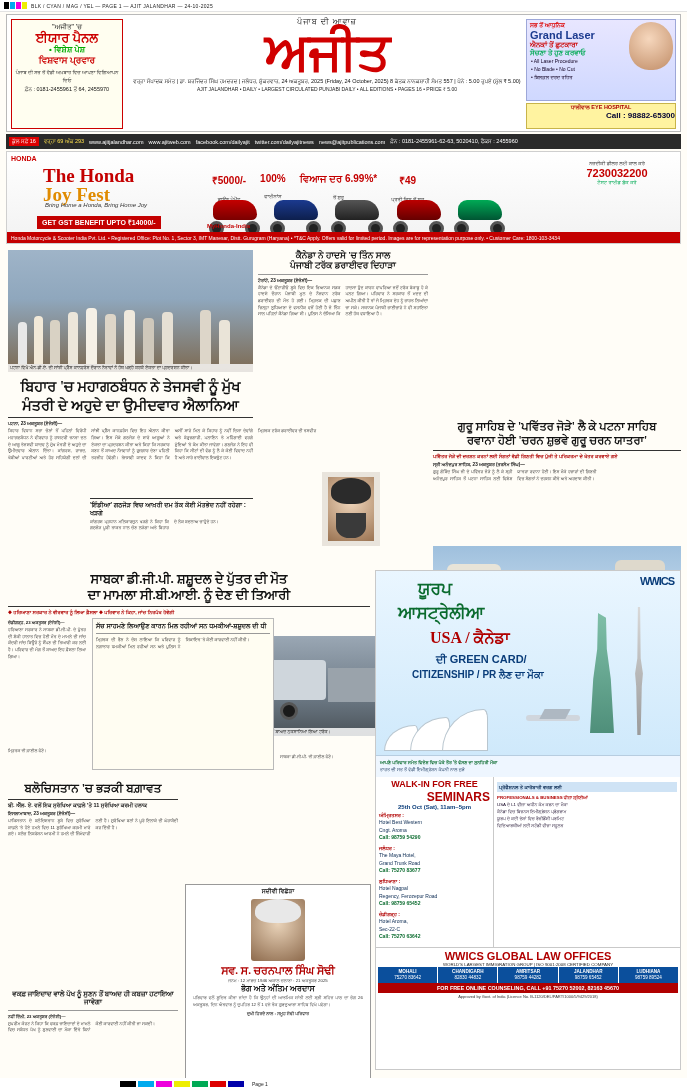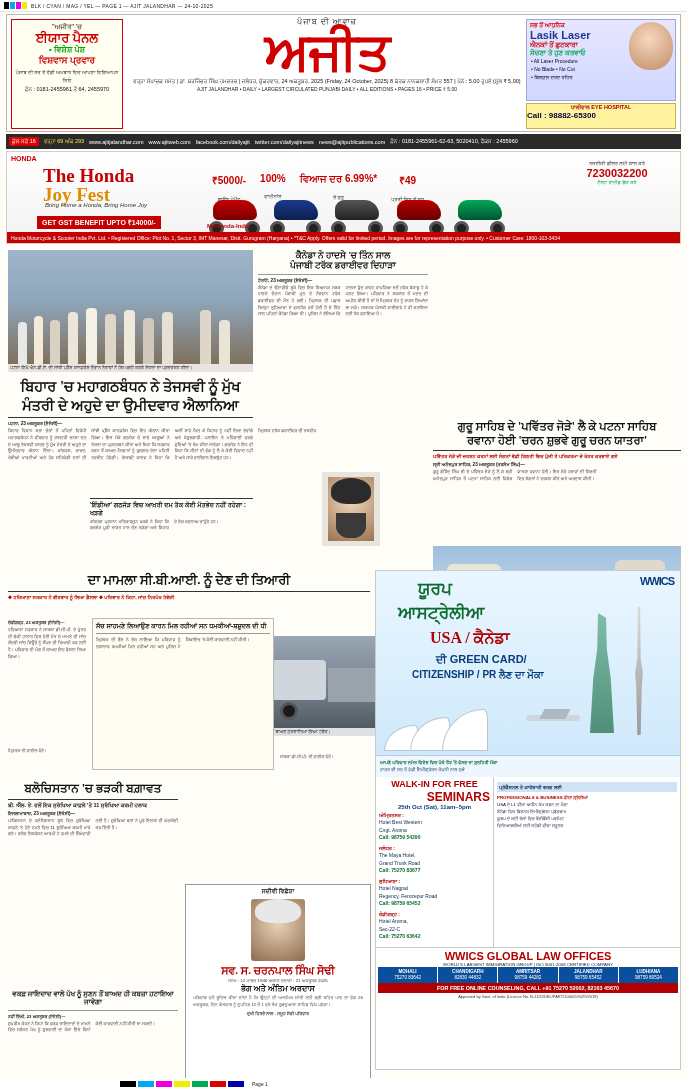--- a/index.html
+++ b/index.html
@@ -75,21 +75,21 @@
   .mr-face {
     position: absolute; right: 2px; top: 2px; width: 44px; height: 48px;
     border-radius: 50% 50% 45% 45%;
     background: radial-gradient(circle at 45% 35%, #f6d7bd, #c08c66);
   }
   .mast-right-b {
     position: absolute; right: 4px; top: 88px; width: 150px; height: 26px;
     background: #fff3a0; border: 1px solid #c8b44a;
   }
   .mrb1 { font-size: 5.5px; color: #a00; font-weight: bold; text-align: center; }
-  .mrb2 { font-size: 8px; color: #003; font-weight: bold; text-align: left; }
+  .mrb2 { font-size: 8px; color: #003; font-weight: bold; text-align: right; }
 
   
   .infostrip {
     position: absolute; top: 134px; left: 6px; width: 675px; height: 15px;
     background: #2a2a2a; color: #fff; display: flex; align-items: center;
     font-size: 5.5px; padding: 0 3px; gap: 5px;
   }
   .infostrip .red { background: #d00; padding: 1px 3px; }
   .infostrip .yel { color: #ffe14d; }
   .infostrip .grow { flex: 1; }
@@ -261,21 +261,21 @@
     <div class="mast-center">
       <div class="mast-tag">ਪੰਜਾਬ ਦੀ ਆਵਾਜ਼</div>
       <div class="mast-title">ਅਜੀਤ</div>
       <div class="mast-sub">ਵਰ੍ਹਾ ਸੰਪਾਦਕ ਸਮੇਤ | ਡਾ. ਬਰਜਿੰਦਰ ਸਿੰਘ ਹਮਦਰਦ | ਜਲੰਧਰ, ਸ਼ੁੱਕਰਵਾਰ, 24 ਅਕਤੂਬਰ, 2025 (Friday, 24 October, 2025) 8 ਕੱਤਕ ਨਾਨਕਸ਼ਾਹੀ ਸੰਮਤ 557 | ਪੰਨੇ : 5.00 ਰੁਪਏ (ਮੁੱਲ ₹ 5.00)</div>
       <div class="mast-sub2">AJIT JALANDHAR • DAILY • LARGEST CIRCULATED PUNJABI DAILY • ALL EDITIONS • PAGES 16 • PRICE ₹ 5.00</div>
     </div>
 
     <div class="mast-right">
       <div class="mr-face"></div>
       <div class="mr-a">ਸਭ ਤੋਂ ਆਧੁਨਿਕ</div>
-      <div class="mr-b">Lasik Laser</div>
+      <div class="mr-b">Grand Laser</div>
       <div class="mr-c">ਐਨਕਾਂ ਤੋਂ ਛੁਟਕਾਰਾ</div>
       <div class="mr-d">ਸੋਚਣਾ ਤੇ ਹੁਣ ਕਰਵਾਓ</div>
       <div class="mr-list">• All Laser Procedure</div>
       <div class="mr-list">• No Blade  • No Cut</div>
       <div class="mr-list">• ਬਿਲਕੁਲ ਦਰਦ ਰਹਿਤ</div>
     </div>
     <div class="mast-right-b">
       <div class="mrb1">ਧਾਲੀਵਾਲ EYE HOSPITAL</div>
       <div class="mrb2">Call : 98882-65300</div>
     </div>
@@ -416,20 +416,21 @@
   <div class="blk" style="left:433px; top:420px; width:248px;">
     <div class="hl" style="font-size:11.5px;">ਗੁਰੂ ਸਾਹਿਬ ਦੇ 'ਪਵਿੱਤਰ ਜੋੜੇ' ਲੈ ਕੇ ਪਟਨਾ ਸਾਹਿਬ</div>
     <div class="hl" style="font-size:11.5px;margin-top:1px;">ਰਵਾਨਾ ਹੋਈ 'ਚਰਨ ਸ਼ੁਭਵੇ ਗੁਰੂ ਚਰਨ ਯਾਤਰਾ'</div>
     <div class="rule" style="margin:3px 0 2px;"></div>
     <div style="font-size:5px;color:#b00000;font-weight:bold;line-height:1.3;">ਪਵਿੱਤਰ ਜੋੜੇ ਦੀ ਦਰਸ਼ਨ ਕਰਨਾਂ ਲਈ ਸੰਗਤਾਂ ਵੱਡੀ ਗਿਣਤੀ ਵਿਚ ਪੁੱਜੀ ਤੇ ਪਰਿਕਰਮਾ ਦੇ ਖੇਤਰ ਕਰਵਾਏ ਗਏ</div>
     <div class="byline" style="margin-top:2px;">ਸ੍ਰੀ ਅਨੰਦਪੁਰ ਸਾਹਿਬ, 23 ਅਕਤੂਬਰ (ਤਰਸੇਮ ਸਿੰਘ)—</div>
     <div class="body-text" style="column-count:3; height:44px; margin-top:2px;">ਗੁਰੂ ਗੋਬਿੰਦ ਸਿੰਘ ਜੀ ਦੇ ਪਵਿੱਤਰ ਜੋੜੇ ਨੂੰ ਲੈ ਕੇ ਸ੍ਰੀ ਅਨੰਦਪੁਰ ਸਾਹਿਬ ਤੋਂ ਪਟਨਾ ਸਾਹਿਬ ਲਈ ਵਿਸ਼ੇਸ਼ ਯਾਤਰਾ ਰਵਾਨਾ ਹੋਈ। ਇਸ ਮੌਕੇ ਹਜ਼ਾਰਾਂ ਦੀ ਗਿਣਤੀ ਵਿਚ ਸੰਗਤਾਂ ਨੇ ਦਰਸ਼ਨ ਕੀਤੇ ਅਤੇ ਅਰਦਾਸ ਕੀਤੀ।</div>
   </div>
 
   <div class="blk" style="left:8px; top:572px; width:362px;">
+    <div class="hl" style="font-size:13px;">ਸਾਬਕਾ ਡੀ.ਜੀ.ਪੀ. ਸ਼ਸ਼ੂਦਲ ਦੇ ਪੁੱਤਰ ਦੀ ਮੌਤ</div>
     <div class="hl" style="font-size:13px;margin-top:1px;">ਦਾ ਮਾਮਲਾ ਸੀ.ਬੀ.ਆਈ. ਨੂੰ ਦੇਣ ਦੀ ਤਿਆਰੀ</div>
     <div class="rule" style="margin:3px 0 2px;"></div>
     <div style="font-size:5px;color:#b00000;font-weight:bold;">◆ ਹਰਿਆਣਾ ਸਰਕਾਰ ਨੇ ਵੀਰਵਾਰ ਨੂੰ ਲਿਆ ਫ਼ੈਸਲਾ ◆ ਪਰਿਵਾਰ ਨੇ ਕਿਹਾ, ਜਾਂਚ ਨਿਰਪੱਖ ਹੋਵੇਗੀ</div>
   </div>
 
   <div style="position:absolute;left:8px;top:748px;width:78px;font-size:4.2px;color:#222;line-height:1.5;">ਮ੍ਰਿਤਕ ਦੀ ਫ਼ਾਈਲ ਫੋਟੋ।</div>
 
   <div class="blk" style="left:8px; top:620px; width:78px;">
     <div class="byline" style="font-size:4.3px;">ਚੰਡੀਗੜ੍ਹ, 23 ਅਕਤੂਬਰ (ਏਜੰਸੀ)—</div>
     <div class="body-text" style="height:34px;margin-top:2px;">ਹਰਿਆਣਾ ਸਰਕਾਰ ਨੇ ਸਾਬਕਾ ਡੀ.ਜੀ.ਪੀ. ਦੇ ਪੁੱਤਰ ਦੀ ਸ਼ੱਕੀ ਹਾਲਾਤ ਵਿਚ ਹੋਈ ਮੌਤ ਦੇ ਮਾਮਲੇ ਦੀ ਜਾਂਚ ਕੇਂਦਰੀ ਜਾਂਚ ਬਿਊਰੋ ਨੂੰ ਸੌਂਪਣ ਦੀ ਤਿਆਰੀ ਕਰ ਲਈ ਹੈ। ਪਰਿਵਾਰ ਦੀ ਮੰਗ ਤੋਂ ਬਾਅਦ ਇਹ ਫ਼ੈਸਲਾ ਲਿਆ ਗਿਆ।</div>

